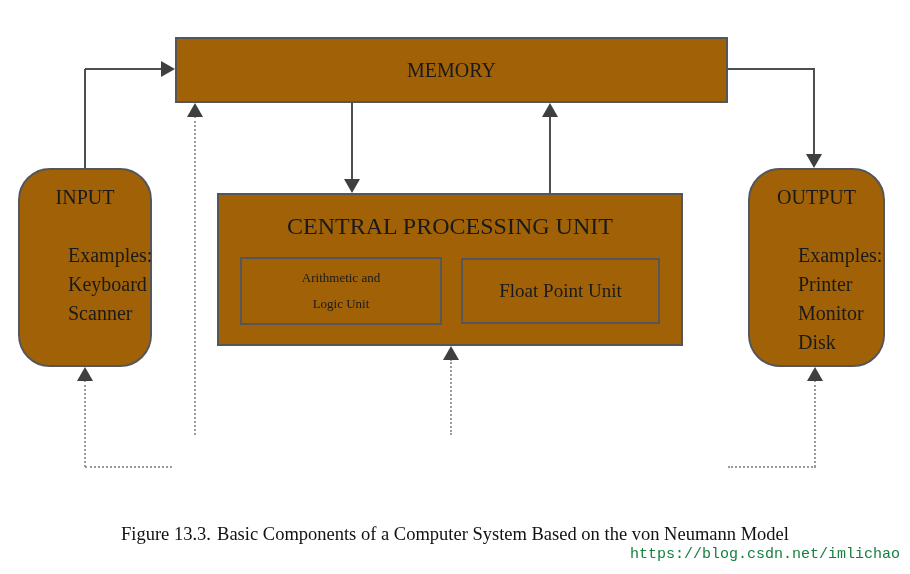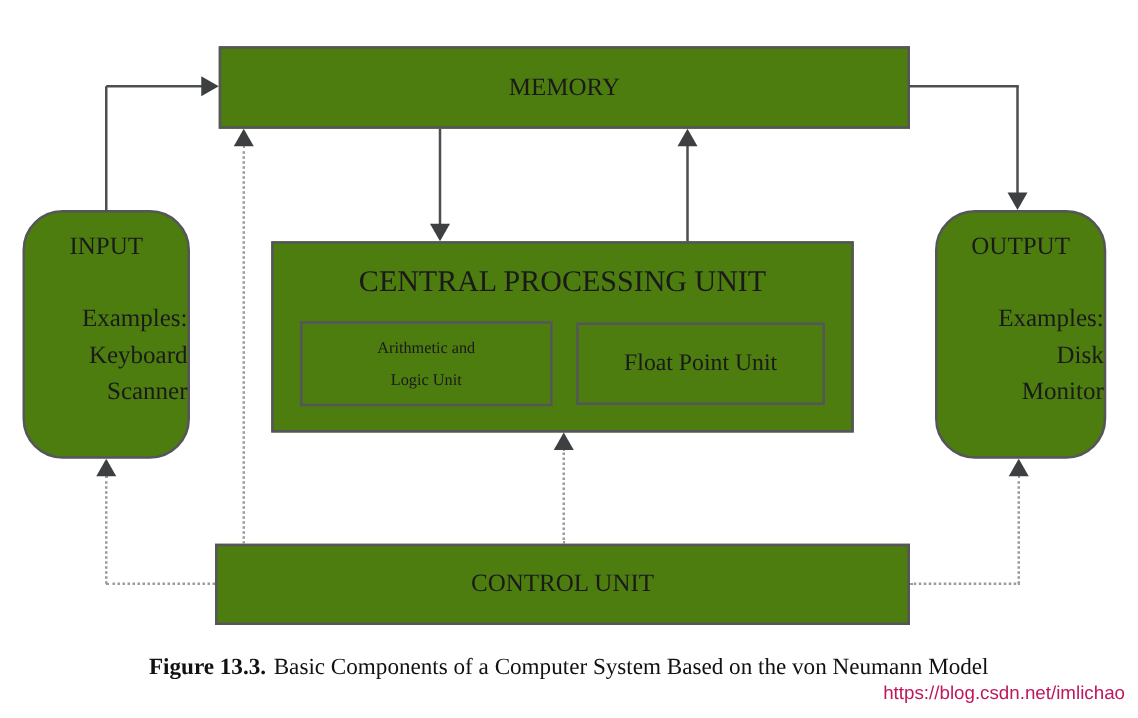--- a/index.html
+++ b/index.html
@@ -8,21 +8,21 @@
     width: 910px;
     height: 574px;
     background: #ffffff;
     font-family: "Liberation Serif", "DejaVu Serif", serif;
     color: #1a1a1a;
     overflow: hidden;
   }
   .box {
     position: absolute;
     border: 2px solid #55565a;
-    background: #4d7c0f;
+    background: #a16207;
     box-sizing: border-box;
     display: flex;
     align-items: center;
     justify-content: center;
     text-align: center;
   }
   .box-memory  { left: 175px; top: 37px;  width: 553px; height: 66px;  font-size: 20px; }
   .box-cpu     { left: 217px; top: 193px; width: 466px; height: 153px; font-size: 24px;
                  justify-content: flex-start; align-items: flex-start; }
   .cpu-title   { position: absolute; left: 0; top: 18px; width: 100%; text-align: center; }
@@ -32,48 +32,48 @@
   .box-side {
     font-size: 20px;
     line-height: 29px;
     display: block;
     padding-top: 13px;
     border-radius: 32px;
   }
   .box-input   { left: 18px;  top: 168px; width: 134px; height: 199px; }
   .box-output  { left: 748px; top: 168px; width: 137px; height: 199px; }
   .side-title  { text-align: center; }
-  .side-list   { margin-top: 29px; text-align: right; }
+  .side-list   { margin-top: 29px; text-align: left; margin-left: 48px; }
 
   .line  { position: absolute; background: #4d4e50; }
   .dline { position: absolute; }
   .dline-v { border-left: 2px dotted #9b9b9b; }
   .dline-h { border-top: 2px dotted #9b9b9b; }
 
   .ah { position: absolute; width: 0; height: 0; }
   .ah-up    { border-left: 8px solid transparent; border-right: 8px solid transparent; border-bottom: 14px solid #3e3f41; }
   .ah-down  { border-left: 8px solid transparent; border-right: 8px solid transparent; border-top: 14px solid #3e3f41; }
   .ah-right { border-top: 8px solid transparent; border-bottom: 8px solid transparent; border-left: 14px solid #3e3f41; }
 
   .caption {
     position: absolute;
     left: 0; top: 524px; width: 100%;
     text-align: center;
     font-size: 18.5px;
     color: #111111;
   }
-  .caption .cap-label { font-weight: bold; }
+  .caption .cap-label { font-weight: normal; }
   .caption .cap-text  { margin-left: 0.33em; margin-top: 11px; }
 
   .watermark {
     position: absolute;
     right: 10px; top: 546px;
-    font-family: Liberation Sans, sans-serif;
+    font-family: Liberation Mono, monospace;
     font-size: 15px;
-    color: #be185d;
+    color: #15803d;
   }
 </style>
 </head>
 <body>
 
 <div class="page">
 
   <div class="box box-memory">
     <span>MEMORY</span>
   </div>
@@ -86,39 +86,37 @@
     <span>
       <span>Arithmetic and</span><br>
       <span>Logic Unit</span>
     </span>
   </div>
 
   <div class="box box-fpu">
     <span>Float Point Unit</span>
   </div>
 
-  <div class="box box-control">
-    <span>CONTROL UNIT</span>
-  </div>
 
   <div class="box box-side box-input">
     <div class="side-title">INPUT</div>
     <div class="side-list">
       <div>Examples:</div>
       <div>Keyboard</div>
       <div>Scanner</div>
     </div>
   </div>
 
   <div class="box box-side box-output">
     <div class="side-title">OUTPUT</div>
     <div class="side-list">
       <div>Examples:</div>
+      <div>Printer</div>
+      <div>Monitor</div>
       <div>Disk</div>
-      <div>Monitor</div>
     </div>
   </div>
 
   <div class="line" style="left:84px; top:69px; width:2px; height:100px;"></div>
   <div class="line" style="left:85px; top:68px; width:78px; height:2px;"></div>
   <div class="ah ah-right" style="left:161px; top:61px;"></div>
 
   <div class="line" style="left:351px; top:103px; width:2px; height:78px;"></div>
   <div class="ah ah-down" style="left:344px; top:179px;"></div>
 

